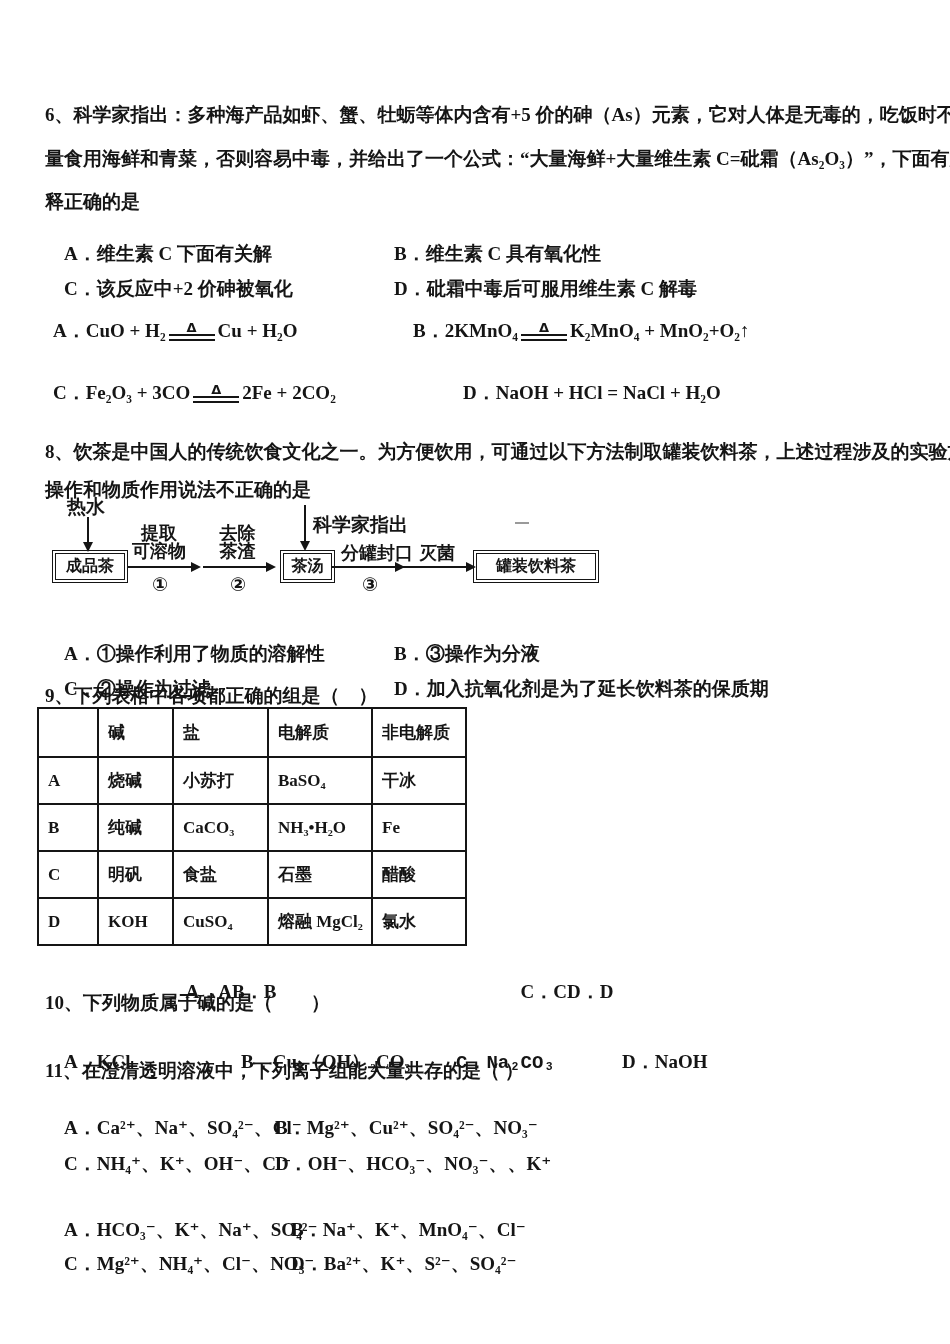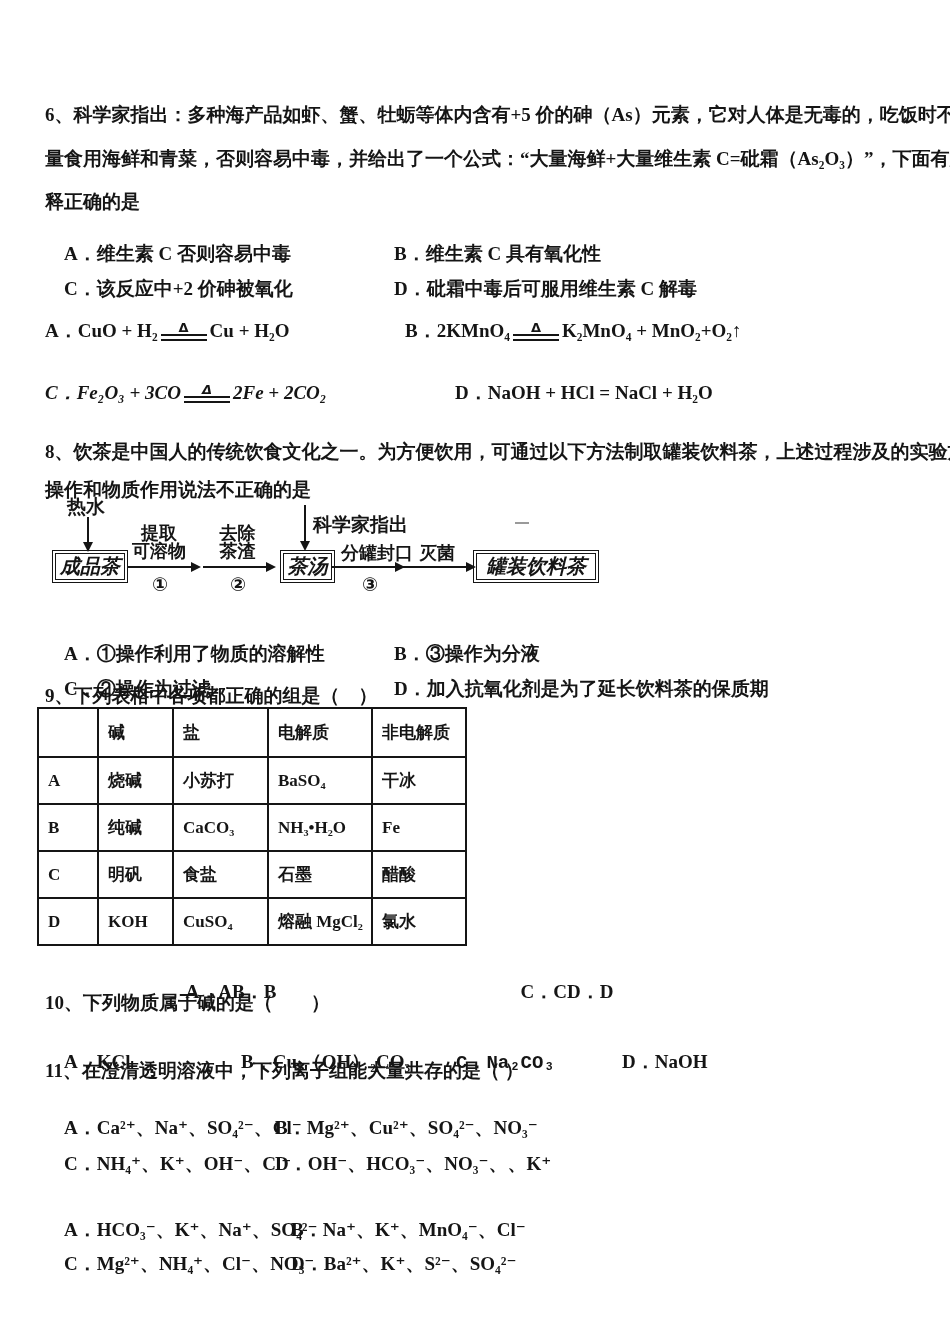--- a/index.html
+++ b/index.html
@@ -11,33 +11,33 @@
   .line{position:absolute;left:45px;font-size:19px;line-height:24px;white-space:pre;}
   .col330{display:inline-block;width:330px;}
   .col211{display:inline-block;width:211px;}
   .col227{display:inline-block;width:227px;}
   .w177{display:inline-block;width:177px;}
   .w215{display:inline-block;width:215px;}
   .w166{display:inline-block;width:166px;font-family:Liberation Mono, monospace;}
   .w168{display:inline-block;width:168px;text-align:right;}
   .w167{display:inline-block;width:167px;}
   
-  .eqrow{display:flex;align-items:center;height:46px;}
+  .eqrow{display:flex;align-items:center;height:46px;margin-left:8px;}
   .eqgroup{display:inline-flex;align-items:center;}
   .gw360{width:360px;}
-  .gw410{width:410px;font-style:italic;}
+  .gw410{width:410px;}
   .heat{display:inline-block;text-align:center;margin:0 3px;vertical-align:middle;}
   .heat-d{display:block;font-size:13px;line-height:13px;font-family:"DejaVu Sans","Liberation Sans",sans-serif;}
   .heat-bar{display:block;width:46px;height:7px;box-sizing:border-box;border-top:2px solid #151515;border-bottom:2px solid #151515;}
   
   .diagram{position:absolute;left:45px;top:495px;width:580px;height:112px;}
   .dlabel{position:absolute;font-size:19px;line-height:20px;white-space:pre;}
   .steplabel{position:absolute;text-align:center;font-size:18px;line-height:18px;}
   .circ{position:absolute;font-size:19px;line-height:19px;text-align:center;font-family:"DejaVu Sans","Liberation Sans",sans-serif;}
-  .dbox{position:absolute;box-sizing:border-box;border:4px double #151515;display:flex;align-items:center;justify-content:center;font-size:20px;white-space:pre;font-style:italic;}
+  .dbox{position:absolute;box-sizing:border-box;border:4px double #151515;display:flex;align-items:center;justify-content:center;font-size:16px;white-space:pre;}
   .harrow{position:absolute;height:0;border-top:2px solid #151515;}
   .harrow:after{content:"";position:absolute;right:-3px;top:-6px;width:0;height:0;
     border-left:10px solid #151515;border-top:5px solid transparent;border-bottom:5px solid transparent;}
   .varrow{position:absolute;width:0;border-left:2px solid #151515;}
   .varrow:after{content:"";position:absolute;left:-6px;bottom:-9px;width:0;height:0;
     border-top:10px solid #151515;border-left:5px solid transparent;border-right:5px solid transparent;}
   .scan-dash{position:absolute;background:#9a9a9a;}
   
   .qtable{position:absolute;left:37px;top:707px;border-collapse:collapse;table-layout:fixed;}
   .qtable td{border:2px solid #151515;height:45px;padding:0 2px 0 9px;font-size:17px;font-weight:700;vertical-align:middle;white-space:pre;}
@@ -45,21 +45,21 @@
 </style>
 </head>
 <body>
 
 <div class="page">
 
   <div class="line" style="top:103px">6、科学家指出：多种海产品如虾、蟹、牡蛎等体内含有+5 价的砷（As）元素，它对人体是无毒的，吃饭时不要同时大</div>
   <div class="line" style="top:147px">量食用海鲜和青菜，否则容易中毒，并给出了一个公式：“大量海鲜+大量维生素 C=砒霜（As₂O₃）”，下面有关解</div>
   <div class="line" style="top:190px">释正确的是</div>
   <div class="line" style="top:218px">
-    <span class="col330">A．维生素 C 否则容易中毒</span><span>B．维生素 C 具有氧化性</span>
+    <span class="col330">A．维生素 C 下面有关解</span><span>B．维生素 C 具有氧化性</span>
   </div>
   <div class="line" style="top:253px">
     <span class="col330">C．该反应中+2 价砷被氧化</span><span>D．砒霜中毒后可服用维生素 C 解毒</span>
   </div>
 
   <div class="line eqrow" style="top:308px">
     <span class="eqgroup gw360">
       <span>A．CuO + H₂</span><span class="heat"><span class="heat-d">Δ</span><span class="heat-bar"></span></span><span>Cu + H₂O</span>
     </span>
     <span class="eqgroup">

